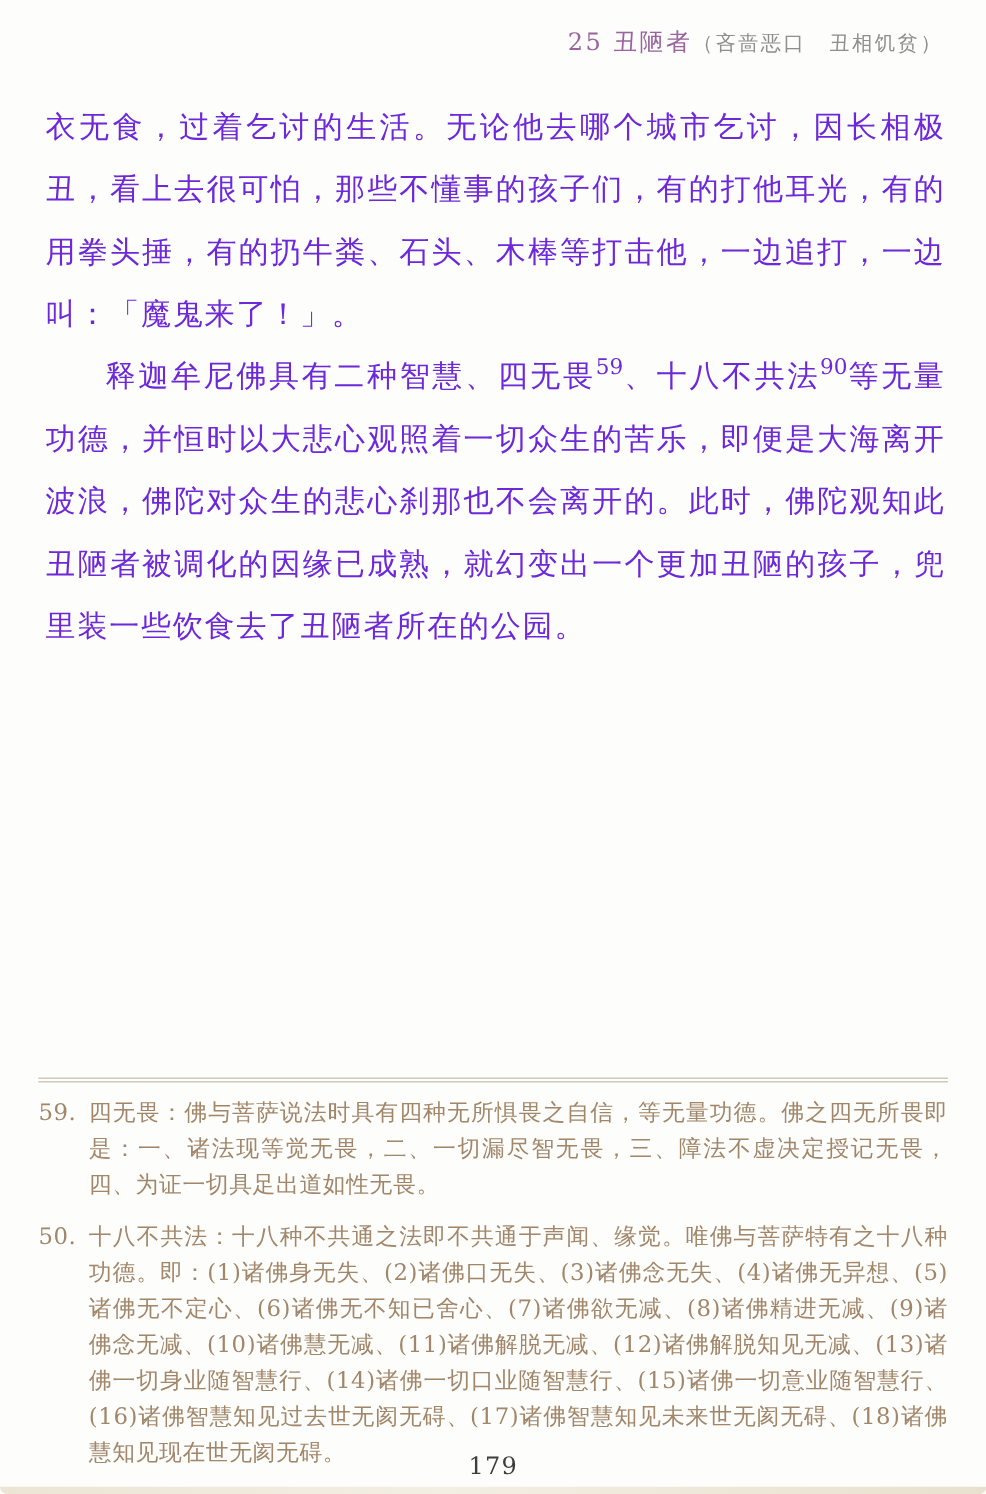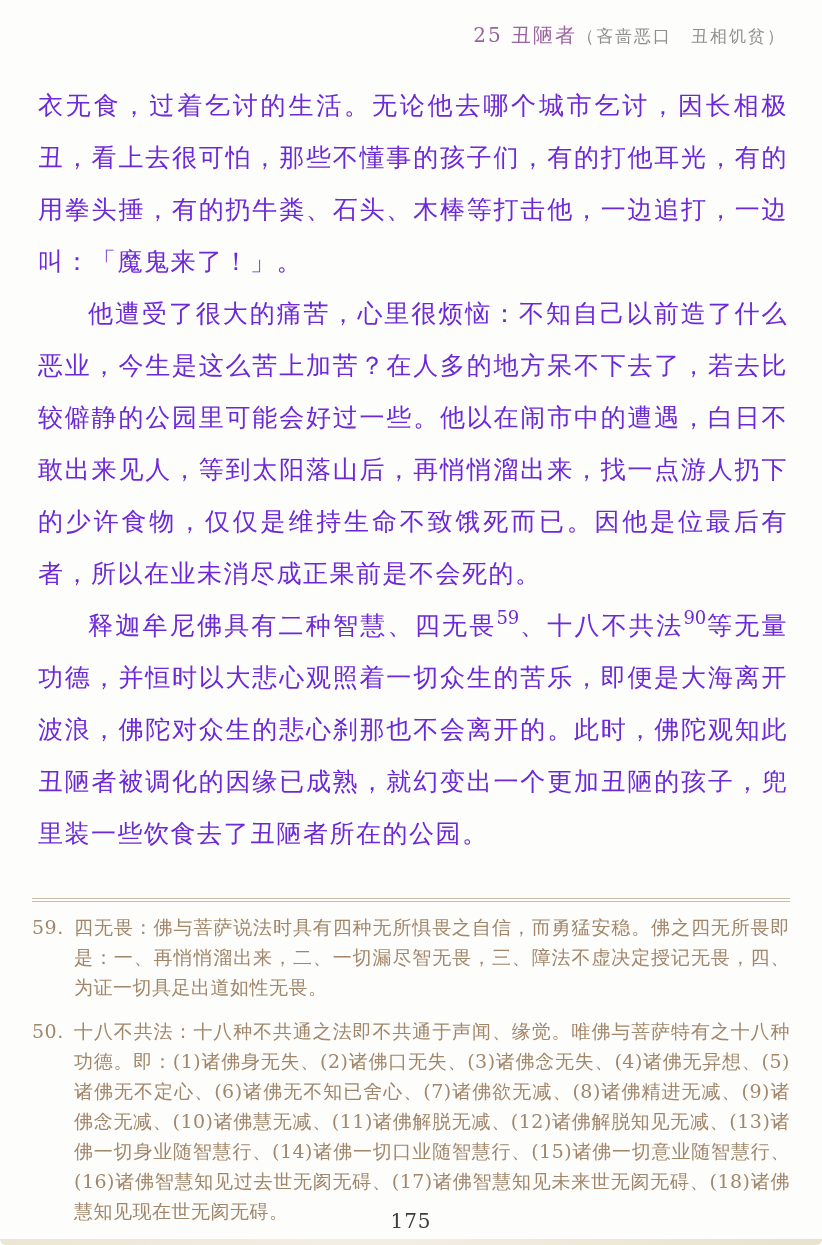--- a/index.html
+++ b/index.html
@@ -104,33 +104,32 @@
 <body>
 
 <div class="page">
 
   <div class="running-head">
     <span class="chapter-title">25 丑陋者</span><span class="chapter-subtitle">（吝啬恶口　丑相饥贫）</span>
   </div>
 
   <div class="content">
     <p>衣无食，过着乞讨的生活。无论他去哪个城市乞讨，因长相极丑，看上去很可怕，那些不懂事的孩子们，有的打他耳光，有的用拳头捶，有的扔牛粪、石头、木棒等打击他，一边追打，一边叫：「魔鬼来了！」。</p>
-    <p class="indent">他遭受了很大的痛苦，心里很烦恼：不知自己以前造了什么恶业，今生是这么苦上加苦？在人多的地方呆不下去了，若去比较僻静的公园里可能会好过一些。他以在闹市中的遭遇，白日不敢出来见人，等到太阳落山后，再悄悄溜出来，找一点游人扔下的少许食物，仅仅是维持生命不致饿死而已。因他是位最后有者，所以在业未消尽成正果前是不会死的。</p>
     <p class="indent">释迦牟尼佛具有二种智慧、四无畏<sup>59</sup>、十八不共法<sup>90</sup>等无量功德，并恒时以大悲心观照着一切众生的苦乐，即便是大海离开波浪，佛陀对众生的悲心刹那也不会离开的。此时，佛陀观知此丑陋者被调化的因缘已成熟，就幻变出一个更加丑陋的孩子，兜里装一些饮食去了丑陋者所在的公园。</p>
   </div>
 
   <div class="footnote-section">
     <div class="footnote-divider"></div>
     <div class="footnote">
       <span class="footnote-marker">59.</span>
-      <span class="footnote-text">四无畏：佛与菩萨说法时具有四种无所惧畏之自信，而勇猛安稳。佛之四无所畏即是：一、再悄悄溜出来，二、一切漏尽智无畏，三、障法不虚决定授记无畏，四、为证一切具足出道如性无畏。</span>
+      <span class="footnote-text">四无畏：佛与菩萨说法时具有四种无所惧畏之自信，等无量功德。佛之四无所畏即是：一、诸法现等觉无畏，二、一切漏尽智无畏，三、障法不虚决定授记无畏，四、为证一切具足出道如性无畏。</span>
     </div>
     <div class="footnote">
       <span class="footnote-marker">50.</span>
       <span class="footnote-text">十八不共法：十八种不共通之法即不共通于声闻、缘觉。唯佛与菩萨特有之十八种功德。即：(1)诸佛身无失、(2)诸佛口无失、(3)诸佛念无失、(4)诸佛无异想、(5)诸佛无不定心、(6)诸佛无不知已舍心、(7)诸佛欲无减、(8)诸佛精进无减、(9)诸佛念无减、(10)诸佛慧无减、(11)诸佛解脱无减、(12)诸佛解脱知见无减、(13)诸佛一切身业随智慧行、(14)诸佛一切口业随智慧行、(15)诸佛一切意业随智慧行、(16)诸佛智慧知见过去世无阂无碍、(17)诸佛智慧知见未来世无阂无碍、(18)诸佛慧知见现在世无阂无碍。</span>
     </div>
   </div>
 
-  <div class="page-number">175</div>
+  <div class="page-number">179</div>
 
   <div class="scan-edge"></div>
 
 </div>
 
 </body></html>

